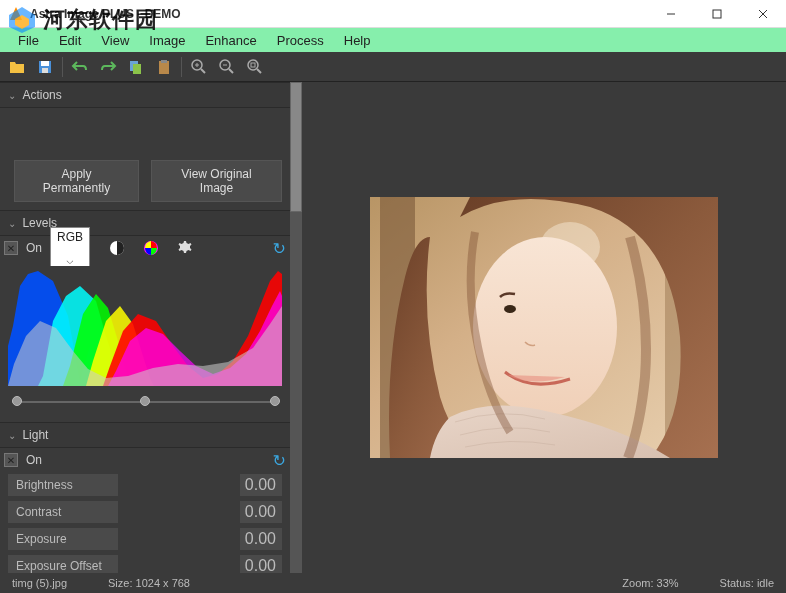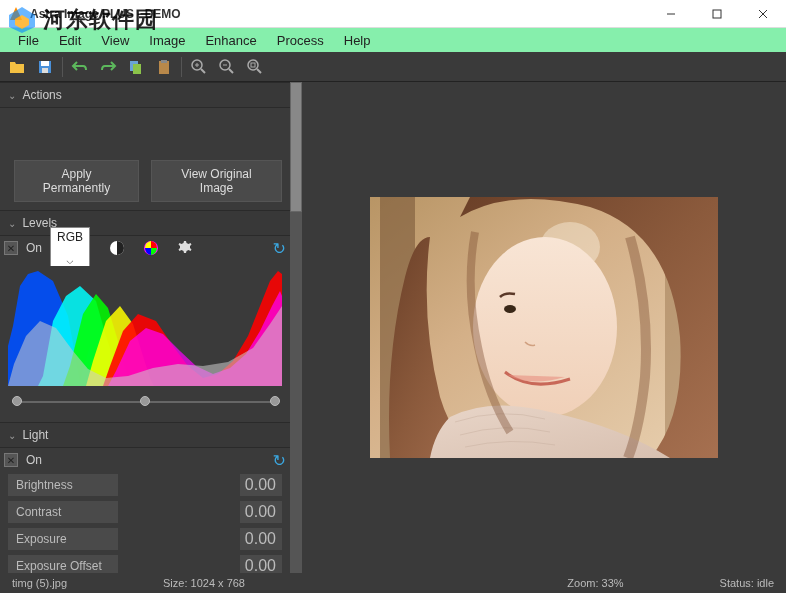--- a/index.html
+++ b/index.html
@@ -47,21 +47,21 @@
 .slider-track { position: absolute; top: 7px; left: 0; right: 0; height: 2px; background: #666; }
 .slider-handle { position: absolute; top: 2px; width: 10px; height: 10px; background: #999; border: 1px solid #bbb; border-radius: 50%; cursor: pointer; }
 
 .param-row { display: flex; height: 24px; margin-bottom: 3px; }
 .param-label { width: 110px; background: #4a4a4a; color: #bbb; font-size: 12px; padding: 4px 8px; height: 22px; display: flex; align-items: center; }
 .param-value { width: 42px; background: #4a4a4a; color: #bbb; font-size: 16px; padding: 4px 6px; height: 22px; text-align: right; margin-left: auto; display: flex; align-items: center; justify-content: flex-end; }
 
 .canvas { flex: 1; background: #3a3a3a; display: flex; align-items: center; justify-content: center; position: relative; }
 .image-preview { width: 348px; height: 261px; background: linear-gradient(135deg, #d4a574 0%, #c89968 30%, #e8c5a0 60%, #f0d5b8 100%); position: relative; overflow: hidden; }
 
-.statusbar { height: 20px; background: #3a3a3a; color: #bbb; font-size: 11px; display: flex; align-items: center; padding: 0 12px; gap: 96px; }
+.statusbar { height: 20px; background: #3a3a3a; color: #bbb; font-size: 11px; display: flex; align-items: center; padding: 0 12px; gap: 41px; }
 .statusbar .spacer { flex: 1; }
 </style>
 </head>
 <body>
 
 <div class="watermark">
   <svg width="34" height="30" viewBox="0 0 34 30">
       <path d="M17 2 L30 10 L30 22 L17 28 L4 22 L4 10 Z" fill="#0788ff" opacity="0.7"></path>
       <path d="M10 14 L17 10 L24 14 L24 20 L17 24 L10 20 Z" fill="#ffb020"></path>
     </svg>

